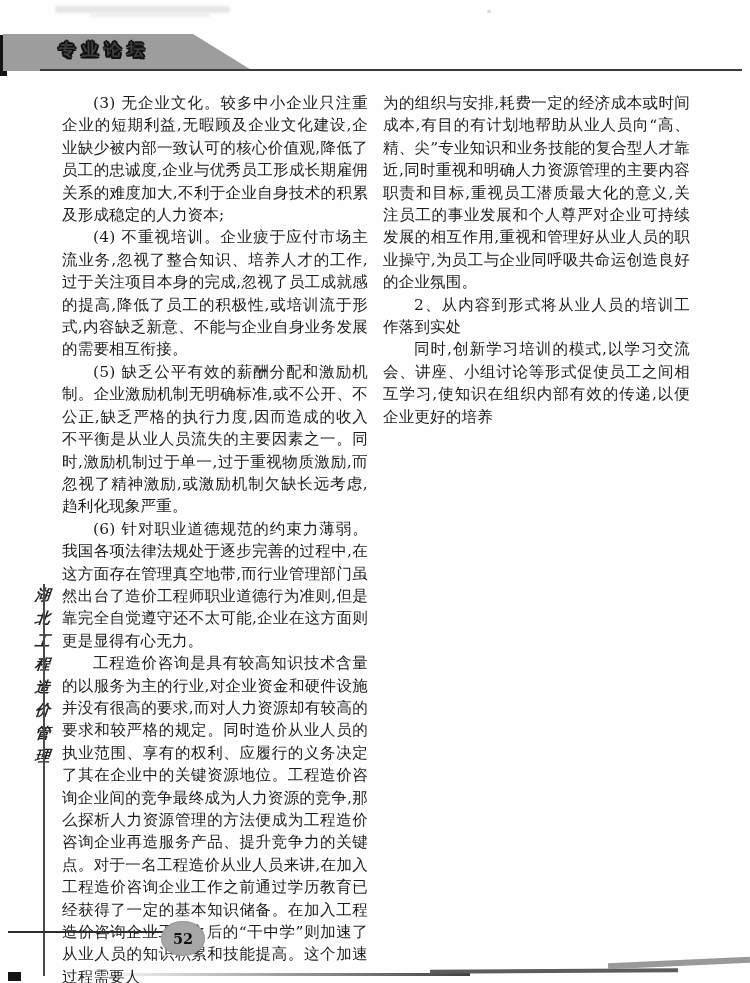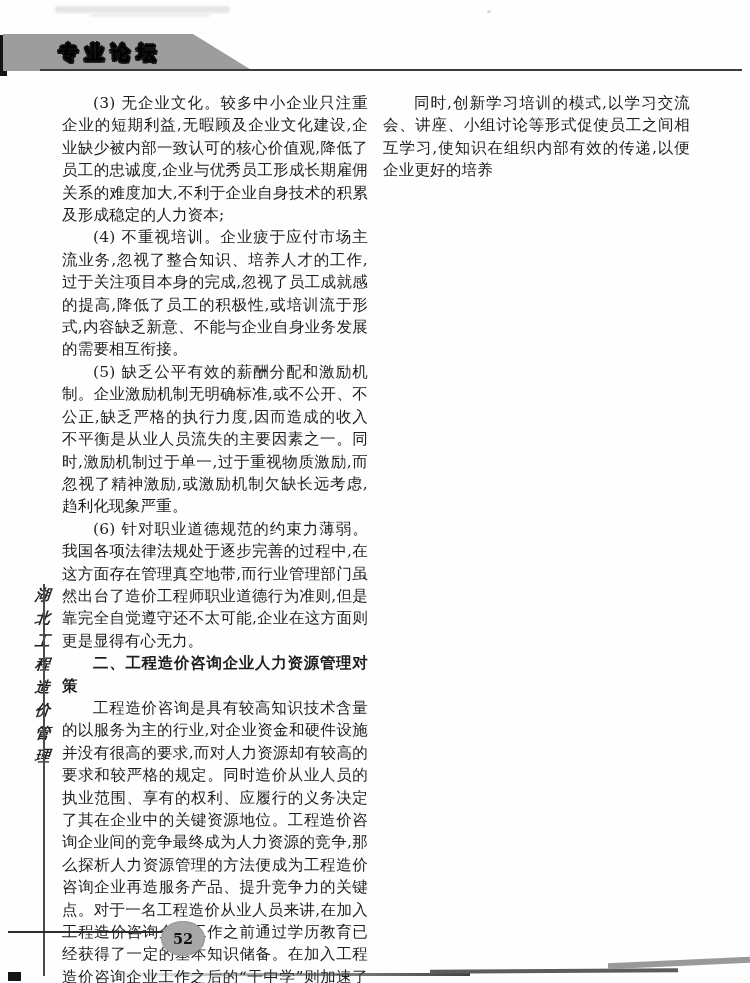--- a/index.html
+++ b/index.html
@@ -17,22 +17,22 @@
     position: absolute; left: 0; top: 35px; width: 7px; height: 41px;
     background: #141414;
   }
   .banner {
     position: absolute; left: 3px; top: 34px; width: 250px; height: 37px;
     background: #9d9d9d;
     clip-path: polygon(0 0, 76% 0, 100% 100%, 0 100%);
   }
   .banner-label {
     position: absolute; left: 56px; top: 6px;
-    font-size: 19px; font-weight: bold; letter-spacing: 7px;
-    color: #000000;
+    font-size: 16px; font-weight: bold; letter-spacing: 7px;
+    color: #404040;
     font-family: "DejaVu Sans", "Liberation Sans", sans-serif;
     text-shadow:
       -1.5px -1.5px 0 #111, 1.5px -1.5px 0 #111,
       -1.5px 1.5px 0 #111, 1.5px 1.5px 0 #111,
       0 2px 0 #111, 2px 0 0 #111, -2px 0 0 #111, 0 -2px 0 #111;
     white-space: nowrap;
   }
   .header-rule {
     position: absolute; left: 40px; top: 69px; width: 702px; height: 2px;
     background: #3c3c3c;
@@ -110,24 +110,25 @@
     <span class="banner-label">专业论坛</span>
   </div>
   <div class="header-rule"></div>
 
   <div class="columns">
     <div class="col" id="left-col">
         <p class="para indent">(3) 无企业文化。较多中小企业只注重企业的短期利益,无暇顾及企业文化建设,企业缺少被内部一致认可的核心价值观,降低了员工的忠诚度,企业与优秀员工形成长期雇佣关系的难度加大,不利于企业自身技术的积累及形成稳定的人力资本;</p>
         <p class="para indent">(4) 不重视培训。企业疲于应付市场主流业务,忽视了整合知识、培养人才的工作,过于关注项目本身的完成,忽视了员工成就感的提高,降低了员工的积极性,或培训流于形式,内容缺乏新意、不能与企业自身业务发展的需要相互衔接。</p>
         <p class="para indent">(5) 缺乏公平有效的薪酬分配和激励机制。企业激励机制无明确标准,或不公开、不公正,缺乏严格的执行力度,因而造成的收入不平衡是从业人员流失的主要因素之一。同时,激励机制过于单一,过于重视物质激励,而忽视了精神激励,或激励机制欠缺长远考虑,趋利化现象严重。</p>
         <p class="para indent">(6) 针对职业道德规范的约束力薄弱。我国各项法律法规处于逐步完善的过程中,在这方面存在管理真空地带,而行业管理部门虽然出台了造价工程师职业道德行为准则,但是靠完全自觉遵守还不太可能,企业在这方面则更是显得有心无力。</p>
-        <p class="para indent bold">二、工程造价咨询企业人力资源管理对策</p>
         <p class="para indent">工程造价咨询是具有较高知识技术含量的以服务为主的行业,对企业资金和硬件设施并没有很高的要求,而对人力资源却有较高的要求和较严格的规定。同时造价从业人员的执业范围、享有的权利、应履行的义务决定了其在企业中的关键资源地位。工程造价咨询企业间的竞争最终成为人力资源的竞争,那么探析人力资源管理的方法便成为工程造价咨询企业再造服务产品、提升竞争力的关键点。对于一名工程造价从业人员来讲,在加入工程造价咨询企业工作之前通过学历教育已经获得了一定的基本知识储备。在加入工程造价咨询企业工作之后的“干中学”则加速了从业人员的知识积累和技能提高。这个加速过程需要人</p>
       </div>
     <div class="col" id="right-col">
+        <p class="para">为的组织与安排,耗费一定的经济成本或时间成本,有目的有计划地帮助从业人员向“高、精、尖”专业知识和业务技能的复合型人才靠近,同时重视和明确人力资源管理的主要内容职责和目标,重视员工潜质最大化的意义,关注员工的事业发展和个人尊严对企业可持续发展的相互作用,重视和管理好从业人员的职业操守,为员工与企业同呼吸共命运创造良好的企业氛围。</p>
+        <p class="para indent">2、从内容到形式将从业人员的培训工作落到实处</p>
         <p class="para indent">同时,创新学习培训的模式,以学习交流会、讲座、小组讨论等形式促使员工之间相互学习,使知识在组织内部有效的传递,以便企业更好的培养</p>
       </div>
   </div>
 
   <div class="journal-title" id="journal-title">
       <span class="jt-char">湖</span>
       <span class="jt-char">北</span>
       <span class="jt-char">工</span>
       <span class="jt-char">程</span>
       <span class="jt-char">造</span>

